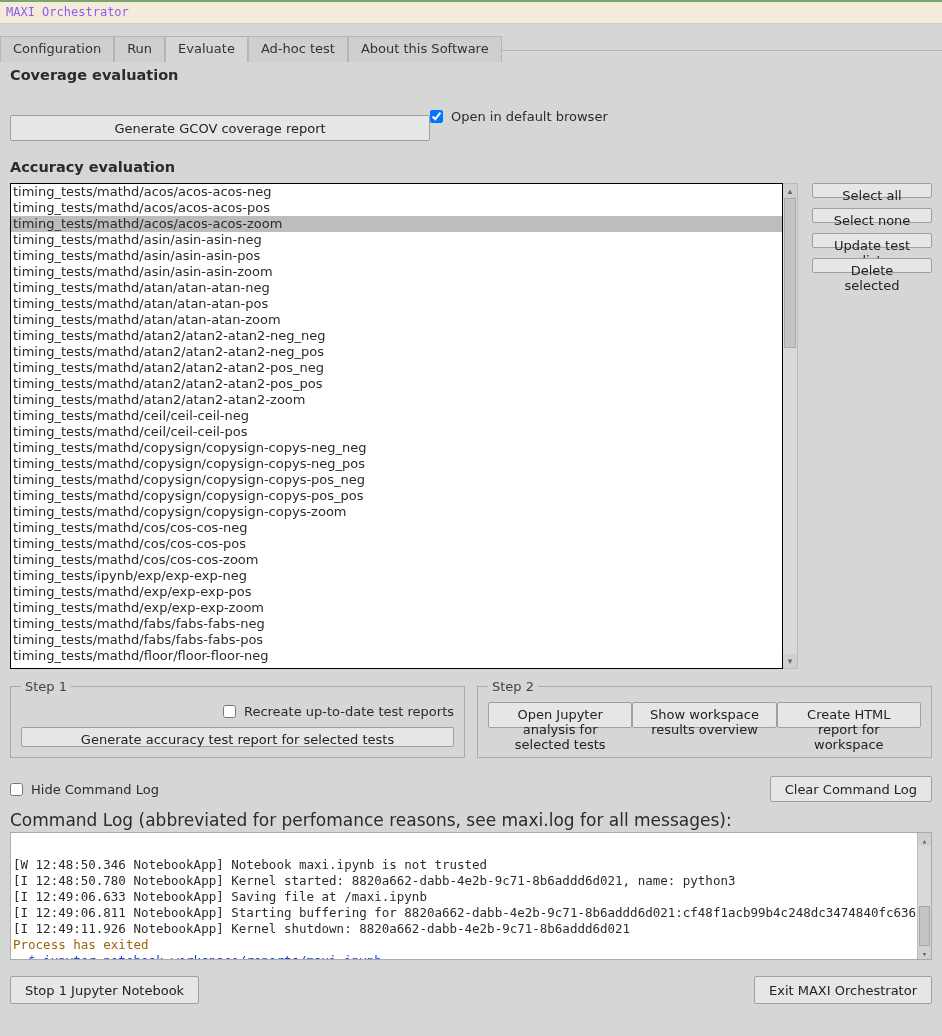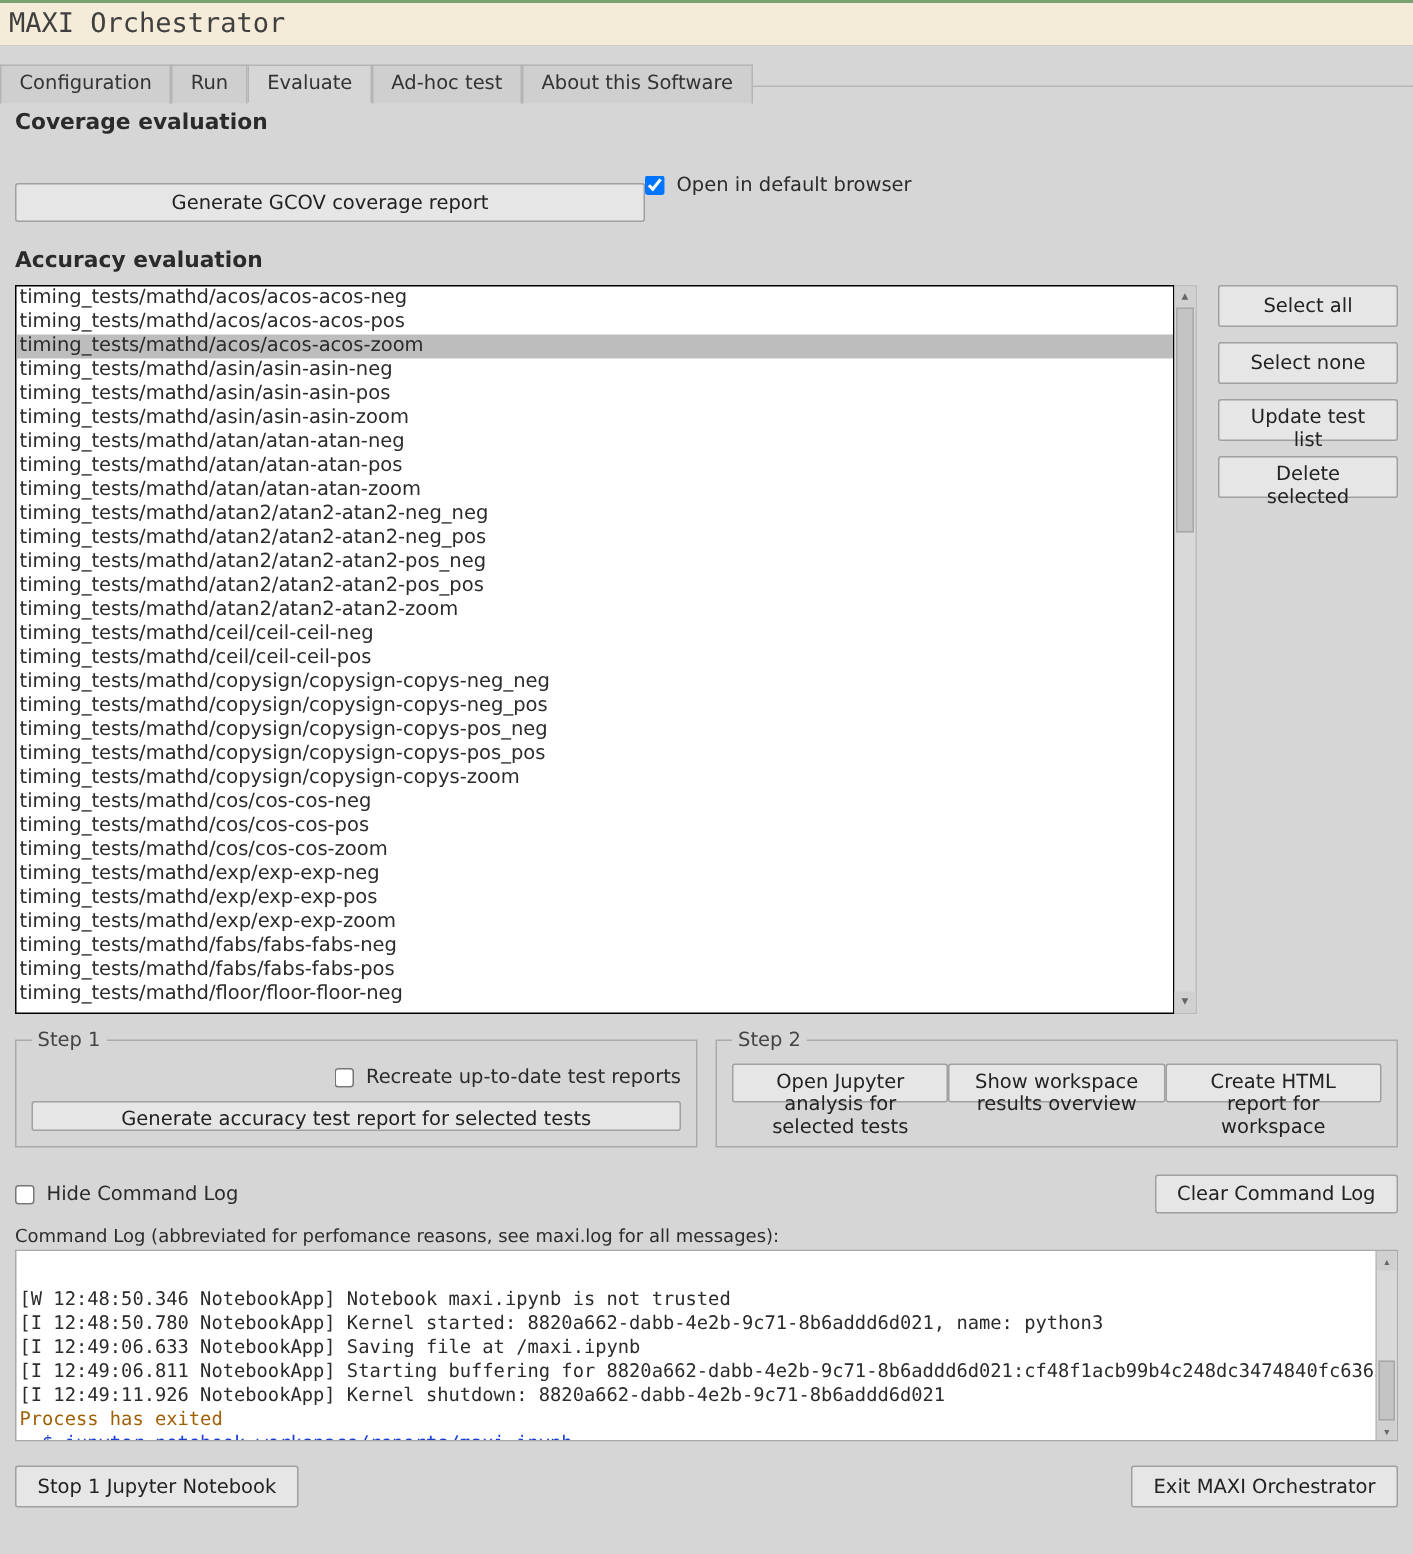--- a/index.html
+++ b/index.html
@@ -16,22 +16,22 @@
     background: #d6d6d6;
     border-top: 2px solid #7aa36f;
     display: flex;
     flex-direction: column;
     position: relative;
   }
   .titlebar {
     background: #f4ecd9;
     padding: 3px 6px 4px 6px;
     font-family: "DejaVu Sans Mono", monospace;
-    font-size: 18px;
-    color: #404040;
+    font-size: 12px;
+    color: #8b5cf6;
     border-bottom: 1px solid #cfcfcf;
   }
   .tabs {
     display: flex;
     background: #d6d6d6;
     border-bottom: 1px solid #b5b5b5;
     position: relative;
   }
   .tab {
     padding: 4px 12px 5px 12px;
@@ -121,40 +121,40 @@
     height: 150px;
     background: #c4c4c4;
     border: 1px solid #a7a7a7;
   }
   .sidebtns {
     width: 120px;
     display: flex;
     flex-direction: column;
     gap: 10px;
   }
-  .sidebtns button { width: 100%; height: 28px; }
+  .sidebtns button { width: 100%; height: 15px; }
 
   .steps { display: flex; gap: 12px; margin-top: 10px; }
   fieldset {
     border: 1px solid #aaa;
     padding: 8px 10px 10px 10px;
     margin: 0;
   }
   legend { padding: 0 4px; font-size: 13px; color: #444; }
   .step1 { flex: 1 1 50%; }
   .step2 { flex: 1 1 50%; display: flex; gap: 0; justify-content: center; }
   .step2 button { width: 100%; height: 26px; }
   .step1-inner { display: flex; flex-direction: column; align-items: stretch; gap: 8px; }
   .recreate-row { display: flex; justify-content: flex-end; align-items: center; gap: 4px; padding-top:2px; }
   .step1-inner button { width: 100%; height: 20px; }
 
   .logsection { padding: 6px 10px 10px 10px; }
   .logtop { display: flex; justify-content: space-between; align-items: center; margin-top: 6px; }
   .hidecmd { display: flex; align-items: center; gap: 4px; }
-  .loglabel { margin-top: 8px; font-size: 12px; }
+  .loglabel { margin-top: 8px; font-size: 17px; }
   .logbox {
     margin-top: 2px;
     border: 1px solid #aaa;
     background: #fff;
     height: 128px;
     overflow: hidden;
     font-family: "DejaVu Sans Mono", "Liberation Mono", monospace;
     font-size: 12.5px;
     line-height: 16px;
     padding: 0 2px;
@@ -230,21 +230,21 @@
             <div class="item">timing_tests/mathd/ceil/ceil-ceil-neg</div>
             <div class="item">timing_tests/mathd/ceil/ceil-ceil-pos</div>
             <div class="item">timing_tests/mathd/copysign/copysign-copys-neg_neg</div>
             <div class="item">timing_tests/mathd/copysign/copysign-copys-neg_pos</div>
             <div class="item">timing_tests/mathd/copysign/copysign-copys-pos_neg</div>
             <div class="item">timing_tests/mathd/copysign/copysign-copys-pos_pos</div>
             <div class="item">timing_tests/mathd/copysign/copysign-copys-zoom</div>
             <div class="item">timing_tests/mathd/cos/cos-cos-neg</div>
             <div class="item">timing_tests/mathd/cos/cos-cos-pos</div>
             <div class="item">timing_tests/mathd/cos/cos-cos-zoom</div>
-            <div class="item">timing_tests/mathd/exp/exp-exp-neg</div>
+            <div class="item">timing_tests/ipynb/exp/exp-exp-neg</div>
             <div class="item">timing_tests/mathd/exp/exp-exp-pos</div>
             <div class="item">timing_tests/mathd/exp/exp-exp-zoom</div>
             <div class="item">timing_tests/mathd/fabs/fabs-fabs-neg</div>
             <div class="item">timing_tests/mathd/fabs/fabs-fabs-pos</div>
             <div class="item">timing_tests/mathd/floor/floor-floor-neg</div>
           </div>
         <div class="vscroll">
           <div class="arrow">▴</div>
           <div class="thumb"></div>
           <div class="arrow">▾</div>

